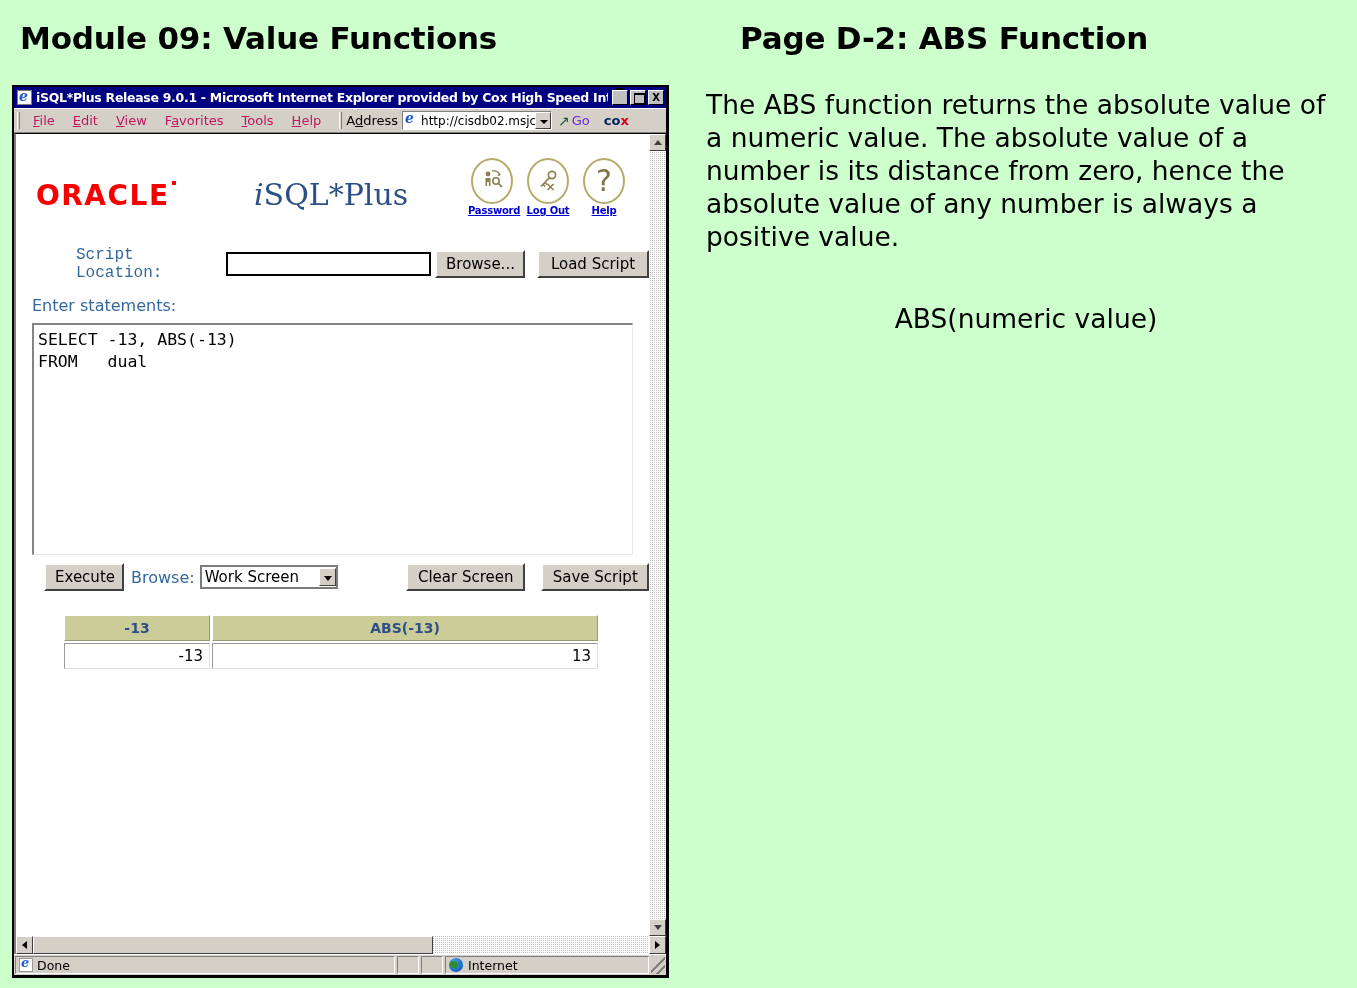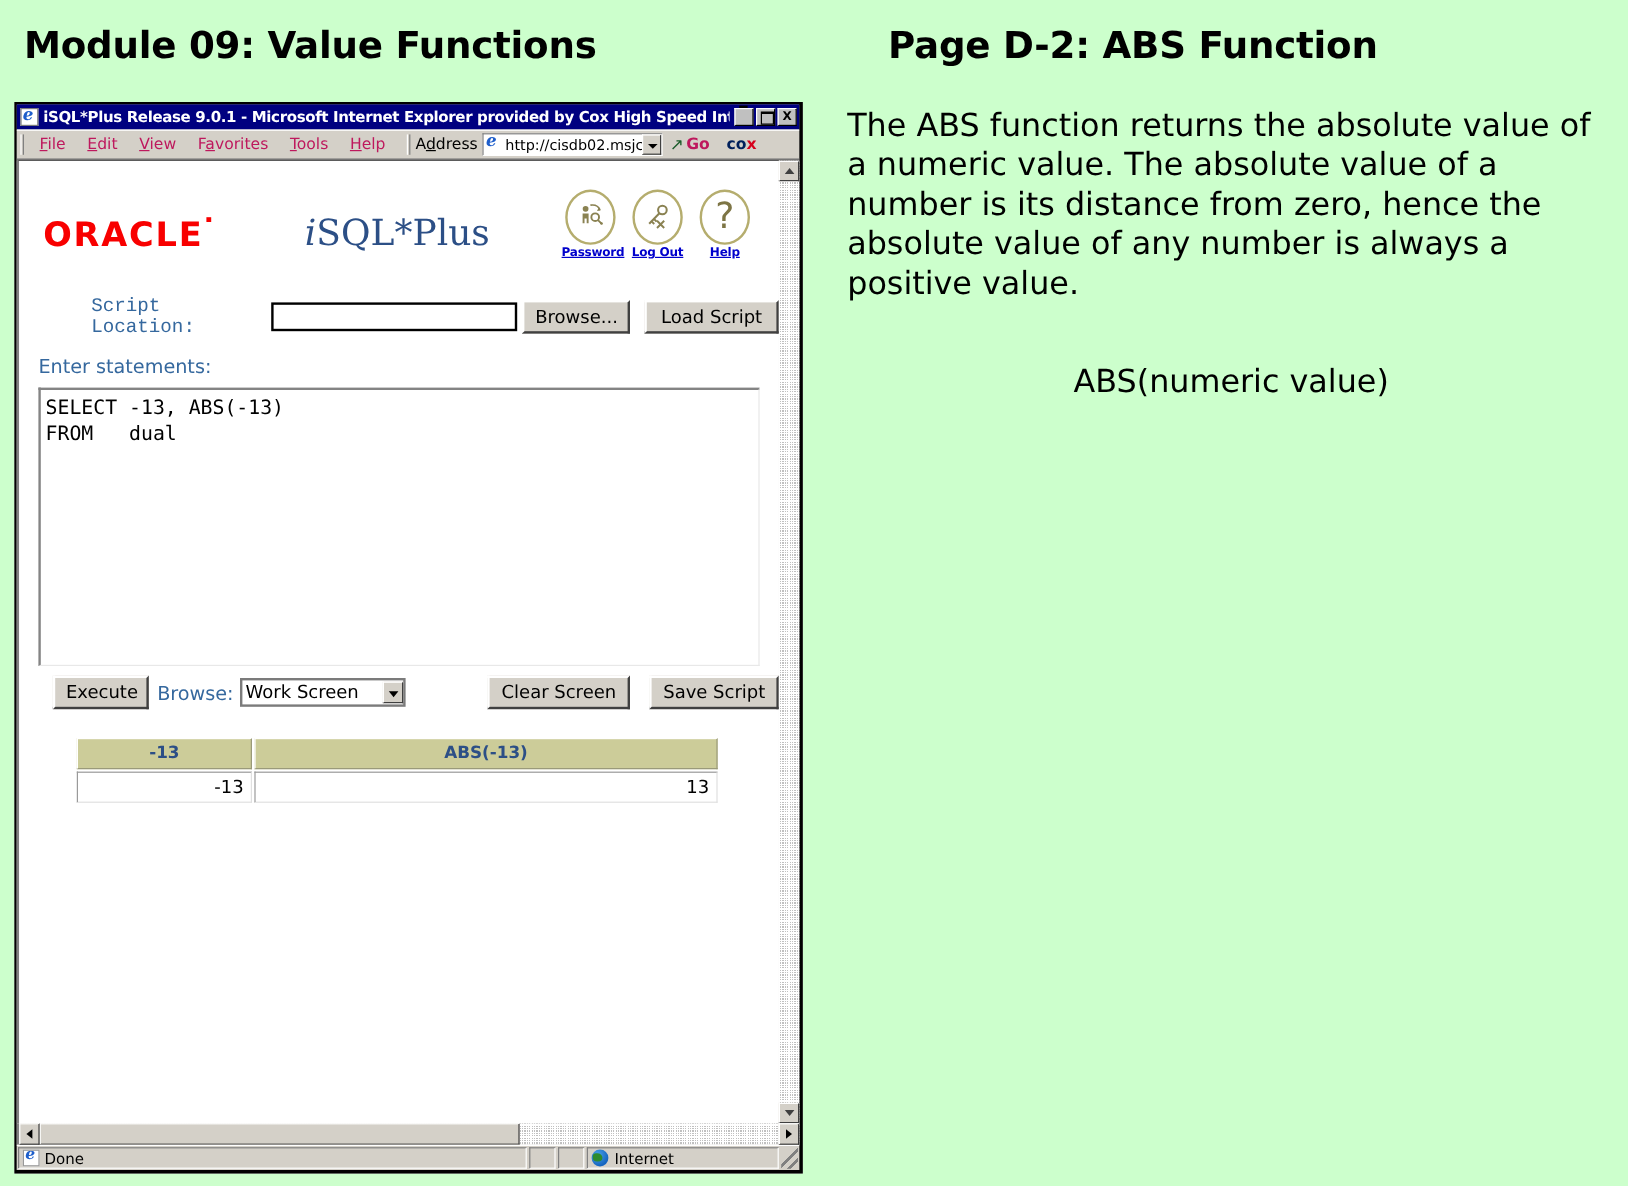--- a/index.html
+++ b/index.html
@@ -133,21 +133,21 @@
   .addr-arrow::after {
     content: ""; position: absolute; left: 4px; top: 7px;
     border-left: 4px solid transparent; border-right: 4px solid transparent;
     border-top: 4px solid #000;
   }
   .go-btn { display: flex; align-items: center; margin-left: 6px; }
   .go-arrow {
     font-size: 14px; color: #1a5c2a; margin-right: 2px;
     font-family: "DejaVu Sans", sans-serif;
   }
-  .go-text { font-size: 13px; color: #be185d; font-family: "DejaVu Sans", sans-serif; font-weight: bold; }
+  .go-text { font-size: 13px; color: #6d28d9; font-family: "DejaVu Sans", sans-serif; }
   .cox-logo {
     margin-left: 14px; margin-right: 6px; font-size: 13px; font-weight: bold;
     color: #00205b; font-family: "DejaVu Sans", sans-serif; position: relative;
   }
   .cox-logo span.x { color: #d6001c; }
 
   
   .viewport {
     flex: 1; background: #ffffff; position: relative;
     display: flex; min-height: 0;
@@ -214,21 +214,21 @@
     gap: 2px;
   }
   .sb-pane {
     border-top: 1px solid #808080; border-left: 1px solid #808080;
     border-right: 1px solid #ffffff; border-bottom: 1px solid #ffffff;
     display: flex; align-items: center; padding: 0 3px;
     font-size: 12.5px; color: #000; font-family: "DejaVu Sans", sans-serif;
   }
   .sb-pane.main { flex: 1; }
   .sb-pane.tiny { width: 22px; }
-  .sb-pane.zone { width: 160px; }
+  .sb-pane.zone { width: 204px; }
   .sb-ie {
     width: 14px; height: 14px; flex: none; margin-right: 4px;
     background: #fff; border: 1px solid #999; position: relative; overflow: hidden;
   }
   .sb-ie::after {
     content: "e"; position: absolute; left: 1px; top: -4px;
     font-family: "DejaVu Serif", serif; font-style: italic;
     font-weight: bold; font-size: 13px; color: #1e5ecb;
   }
   .globe {

